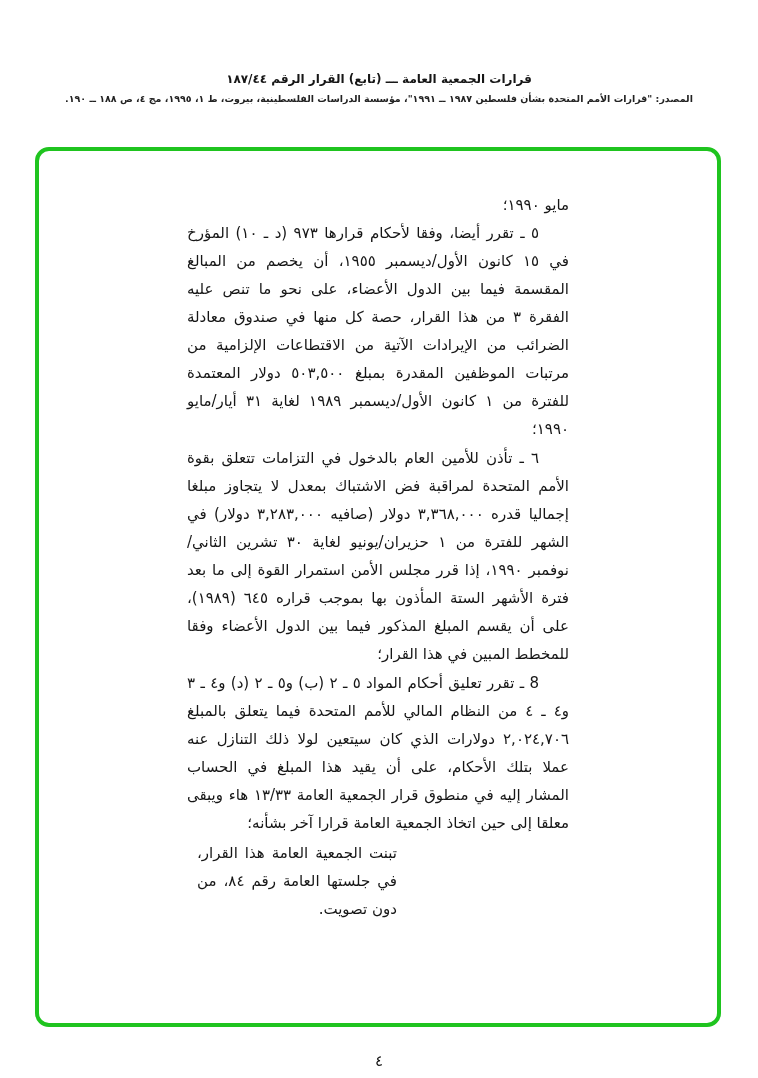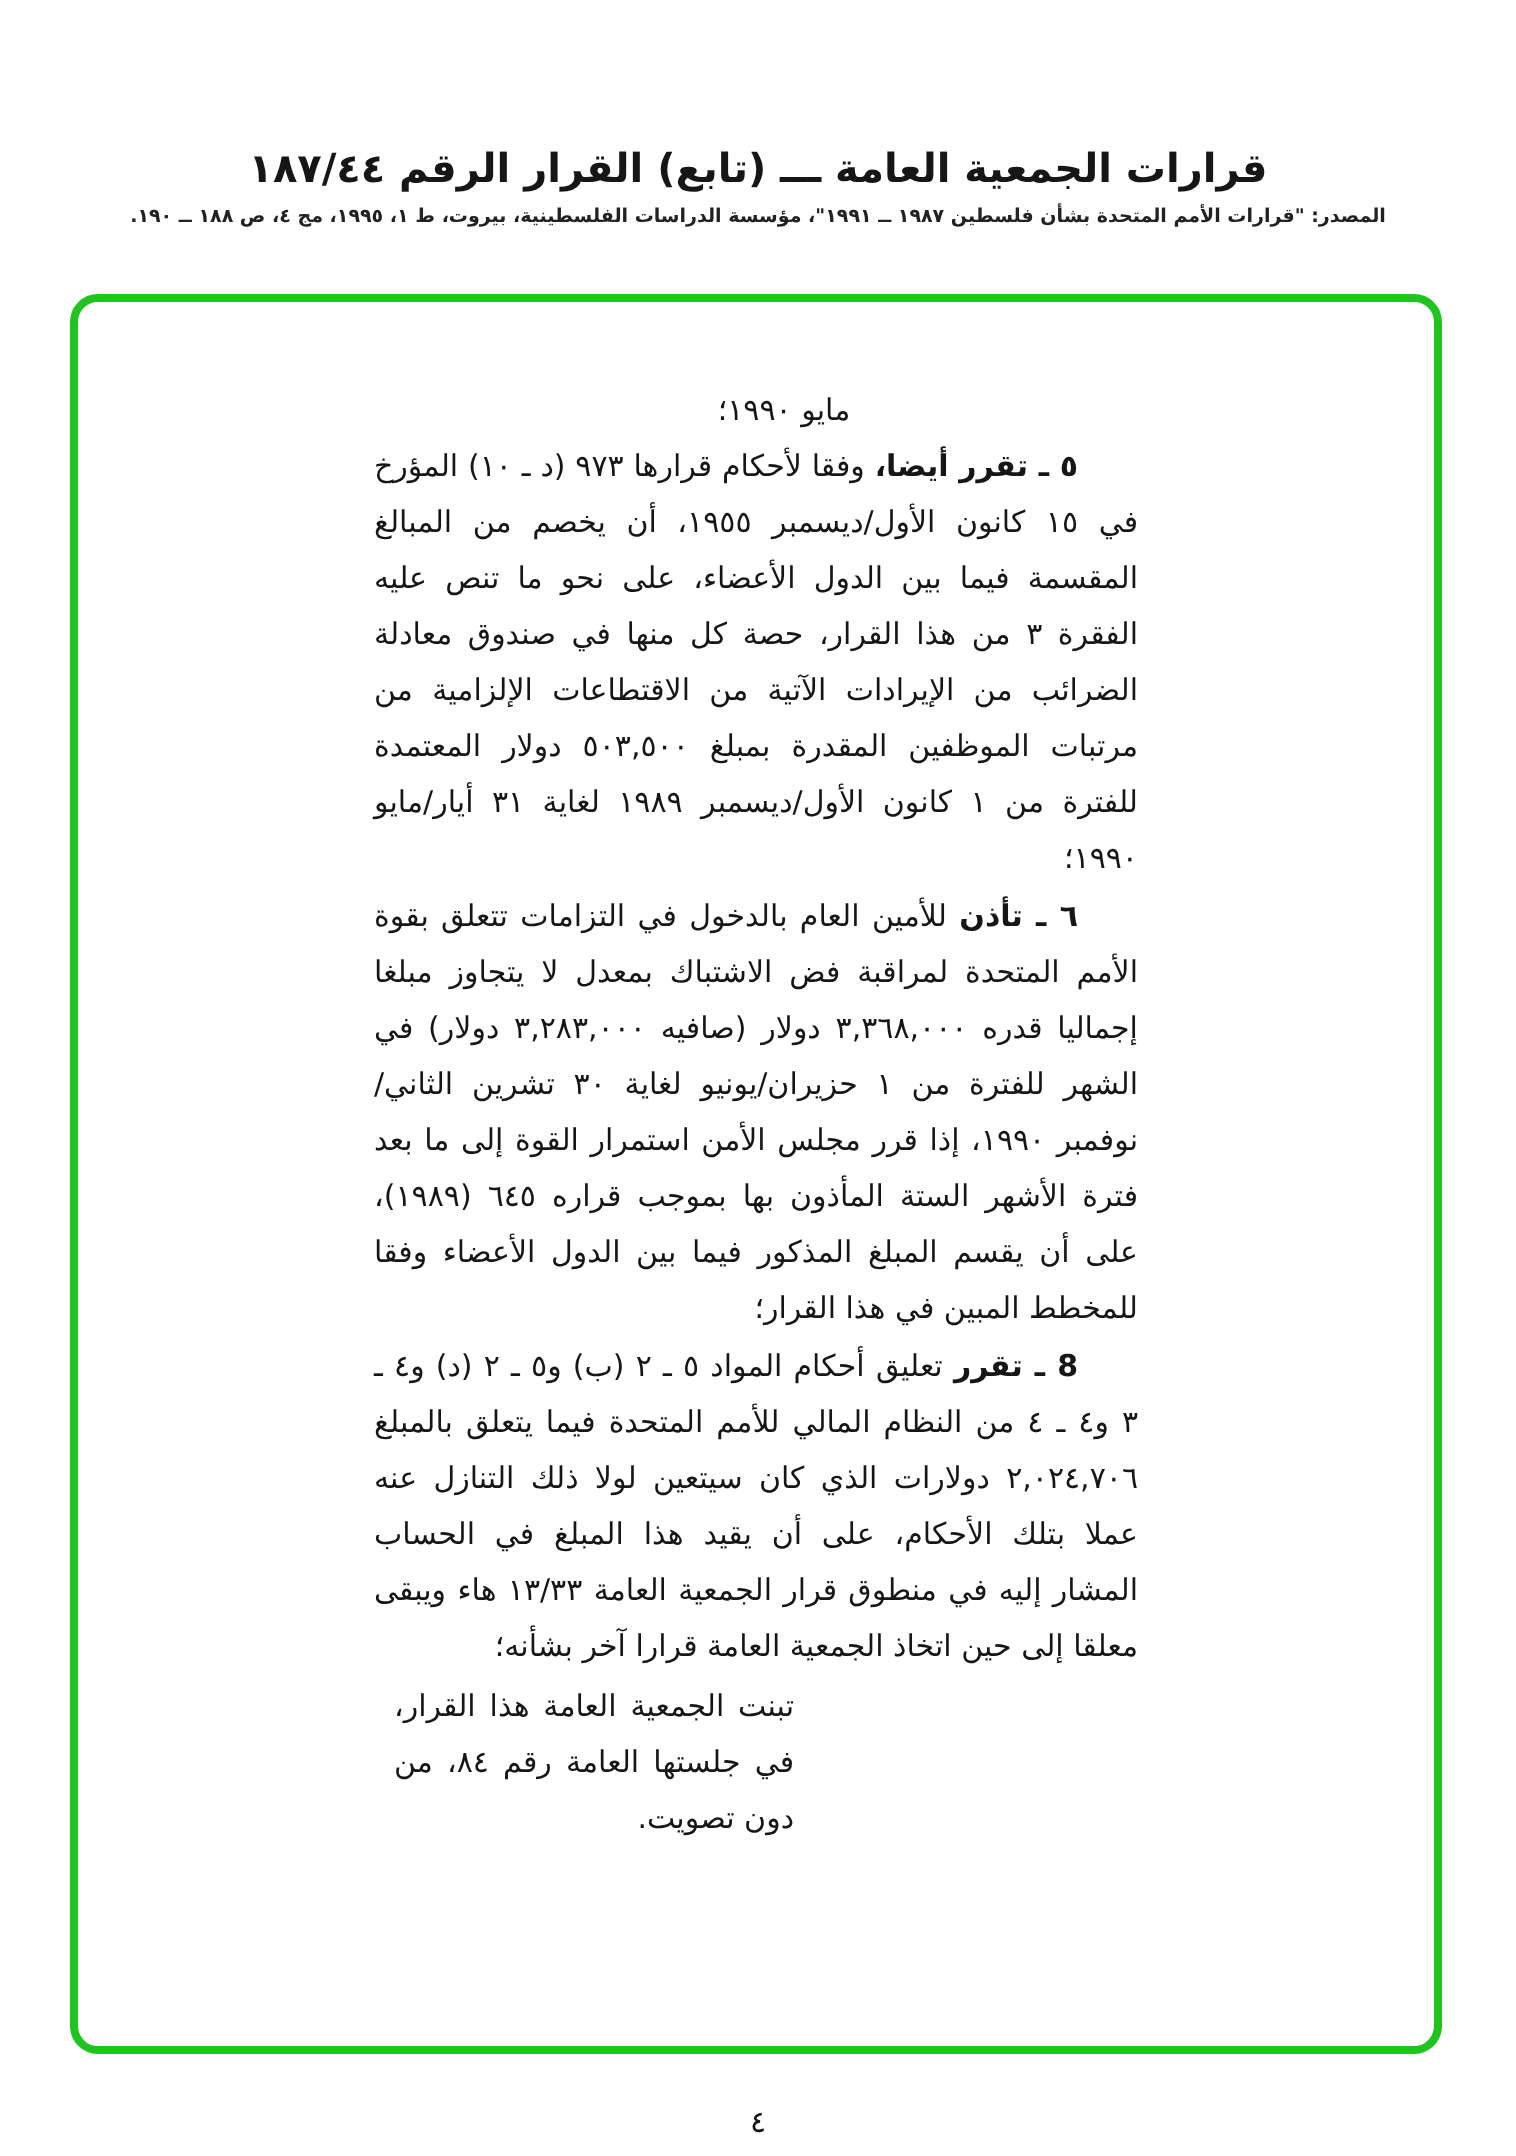--- a/index.html
+++ b/index.html
@@ -8,40 +8,40 @@
     background: #ffffff;
     position: relative;
     overflow: hidden;
     font-family: "DejaVu Sans", sans-serif;
     color: #161616;
   }
   .header {
     position: absolute; top: 72px; left: 0; right: 0;
     text-align: center; direction: rtl;
   }
-  .title { font-size: 20px; font-weight: bold; letter-spacing: 0.2px; }
+  .title { font-size: 12px; font-weight: bold; letter-spacing: 0.2px; }
   .source { margin-top: 7px; font-size: 9.5px; font-weight: bold; color: #222; }
   .frame {
     position: absolute; left: 35px; top: 147px;
     width: 686px; height: 880px;
     box-sizing: border-box;
     border: 4px solid #1fc41f;
     border-radius: 14px;
     background: #ffffff;
     overflow: hidden;
   }
   .column {
     width: 382px; margin: 0 auto; padding-top: 40px;
     direction: rtl;
     font-size: 15px; line-height: 28px;
     text-align: justify;
   }
-  .cont-line { text-align: center; padding-left: 28px; }
+  .cont-line { text-align: right; padding-left: 28px; }
   .para { margin: 0 0 1px 0; text-indent: 30px; }
-  .lead { font-weight: bold; }
+  .lead { font-weight: normal; }
   .closing {
     width: 200px;
     margin: 2px 172px 0 0;
     text-align: justify;
   }
   .pageno {
     position: absolute; bottom: 8px; left: 0; right: 0;
     text-align: center; font-size: 15px; color: #111;
   }
 </style>

